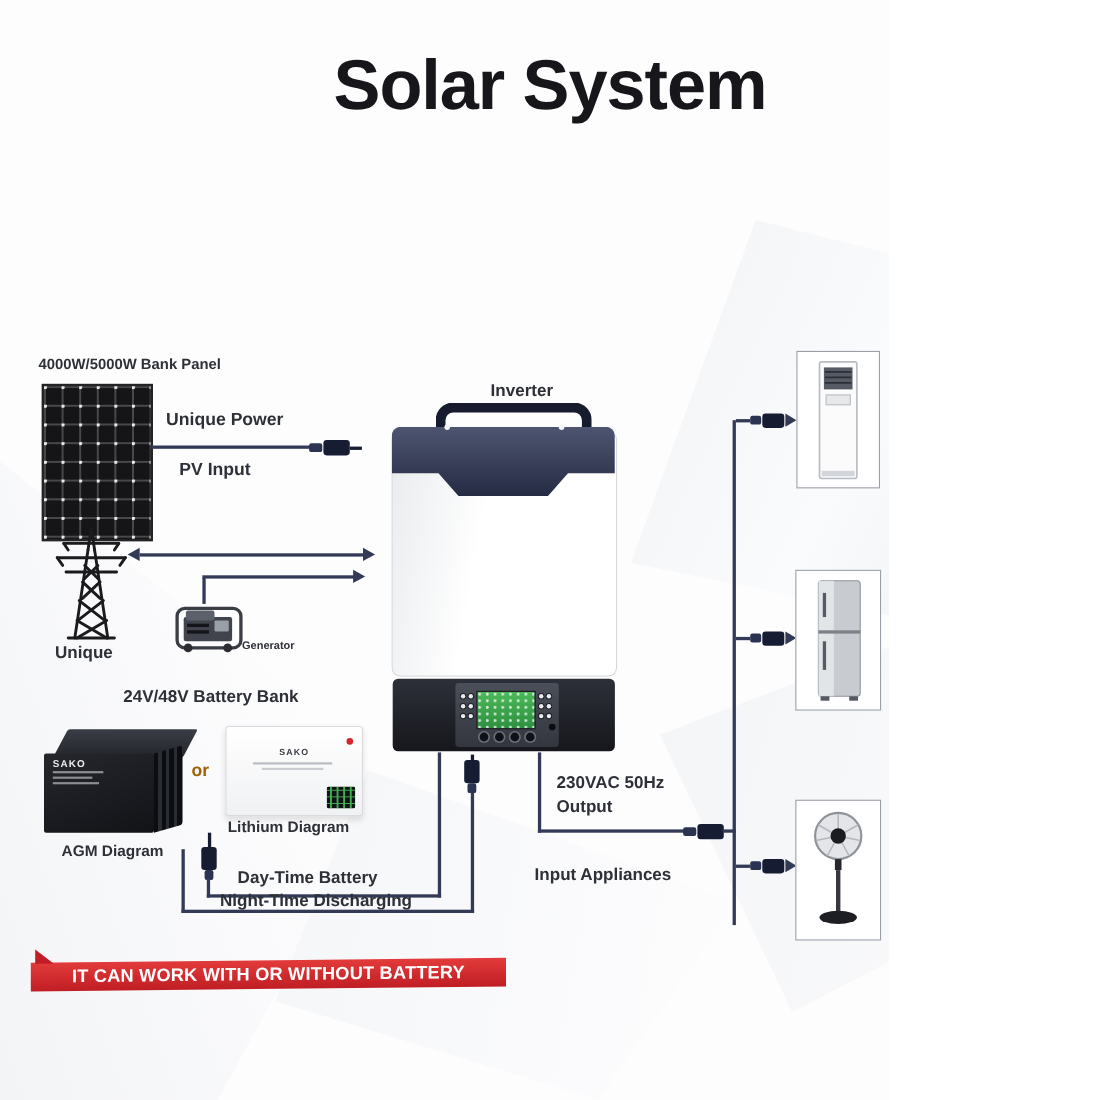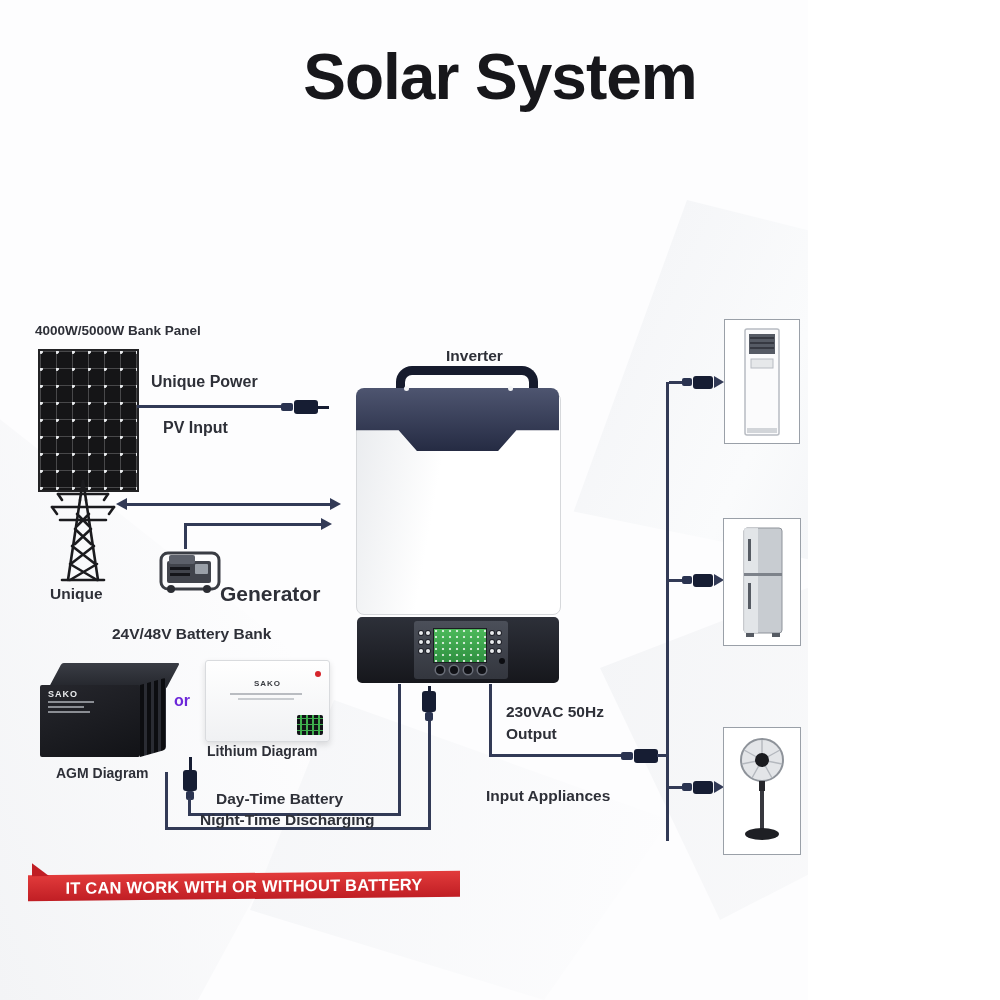--- a/index.html
+++ b/index.html
@@ -107,21 +107,21 @@
     background-image:linear-gradient(90deg,#3fae4e 2px,transparent 2px),linear-gradient(#3fae4e 1px,transparent 1px);
     background-size:6px 6px;background-position:3px 3px;}
 
   .banner{position:absolute;left:28px;top:873px;width:432px;height:26px;
     background:linear-gradient(#e23b3b,#c01e24);transform:skewY(-0.6deg);
     display:flex;align-items:center;justify-content:center;
     color:#fff;font-weight:bold;font-size:16.5px;letter-spacing:.2px;white-space:nowrap;}
   .banner::before{content:"";position:absolute;left:4px;top:-12px;width:0;height:0;
     border-bottom:13px solid #c01e24;border-right:17px solid transparent;}
 
-  .red{color:#6d28d9;}
+  .red{color:#a16207;}
   svg{display:block;}
 </style>
 </head>
 <body>
 
 <div class="canvas">
   <div class="bg bg1"></div>
   <div class="bg bg2"></div>
   <div class="bg bg3"></div>
   <div class="bg bg4"></div>
@@ -163,21 +163,21 @@
   <svg style="position:absolute;left:157px;top:545px;" width="66" height="50" viewBox="0 0 66 50">
     <rect x="4" y="8" width="58" height="36" rx="7" fill="none" stroke="#3a3d44" stroke-width="3"></rect>
     <rect x="10" y="16" width="44" height="22" rx="2" fill="#41444c"></rect>
     <rect x="12" y="10" width="26" height="9" rx="2" fill="#5c606a"></rect>
     <rect x="38" y="19" width="13" height="10" rx="1" fill="#9aa0a8"></rect>
     <rect x="13" y="22" width="20" height="3" fill="#14151a"></rect>
     <rect x="13" y="28" width="20" height="3" fill="#14151a"></rect>
     <circle cx="14" cy="44" r="4" fill="#2b2d33"></circle>
       <circle cx="50" cy="44" r="4" fill="#2b2d33"></circle>
   </svg>
-  <div class="t" style="left:220px;top:582px;font-size:21px;">Generator</div>
+  <div class="t" style="left:220px;top:582px;font-size:10px;">Generator</div>
 
   <div class="t" style="left:112px;top:625px;font-size:15.5px;">24V/48V Battery Bank</div>
   <div class="agm">
     <div class="top"></div>
     <div class="front">
       <div class="brand">SAKO</div>
       <div class="ln"></div>
         <div class="ln" style="width:36px;"></div>
         <div class="ln" style="width:42px;"></div>
     </div>

